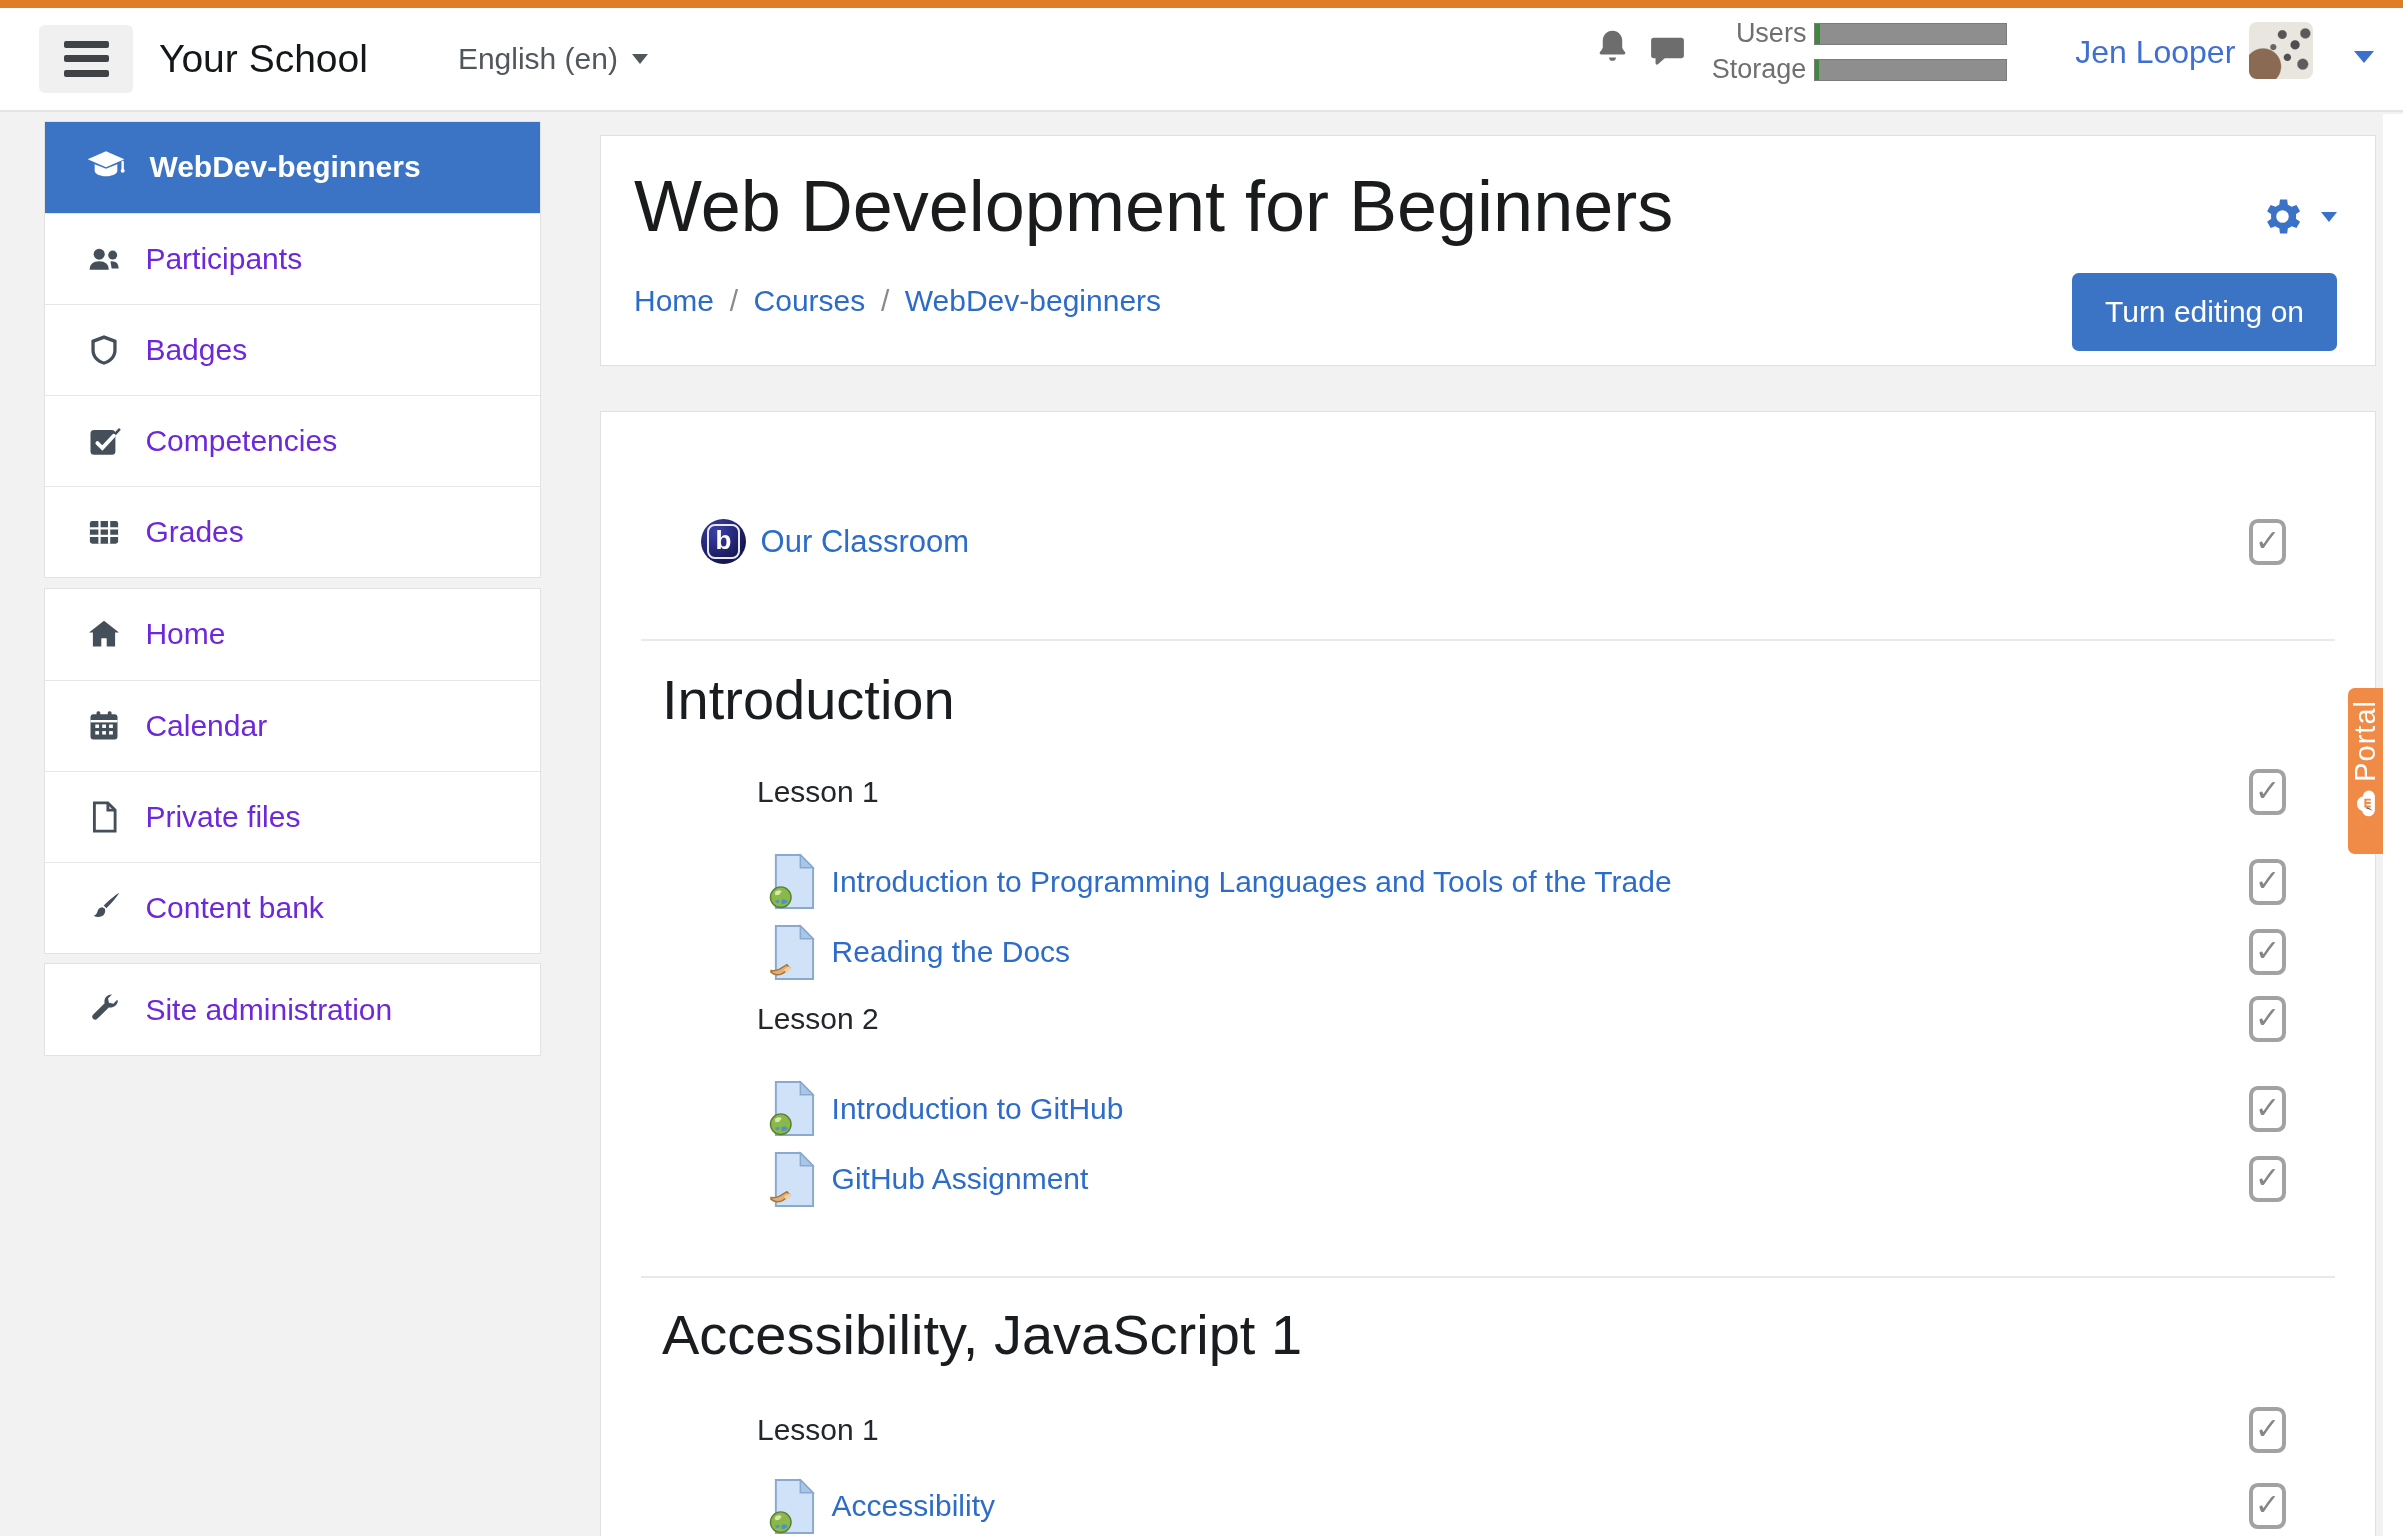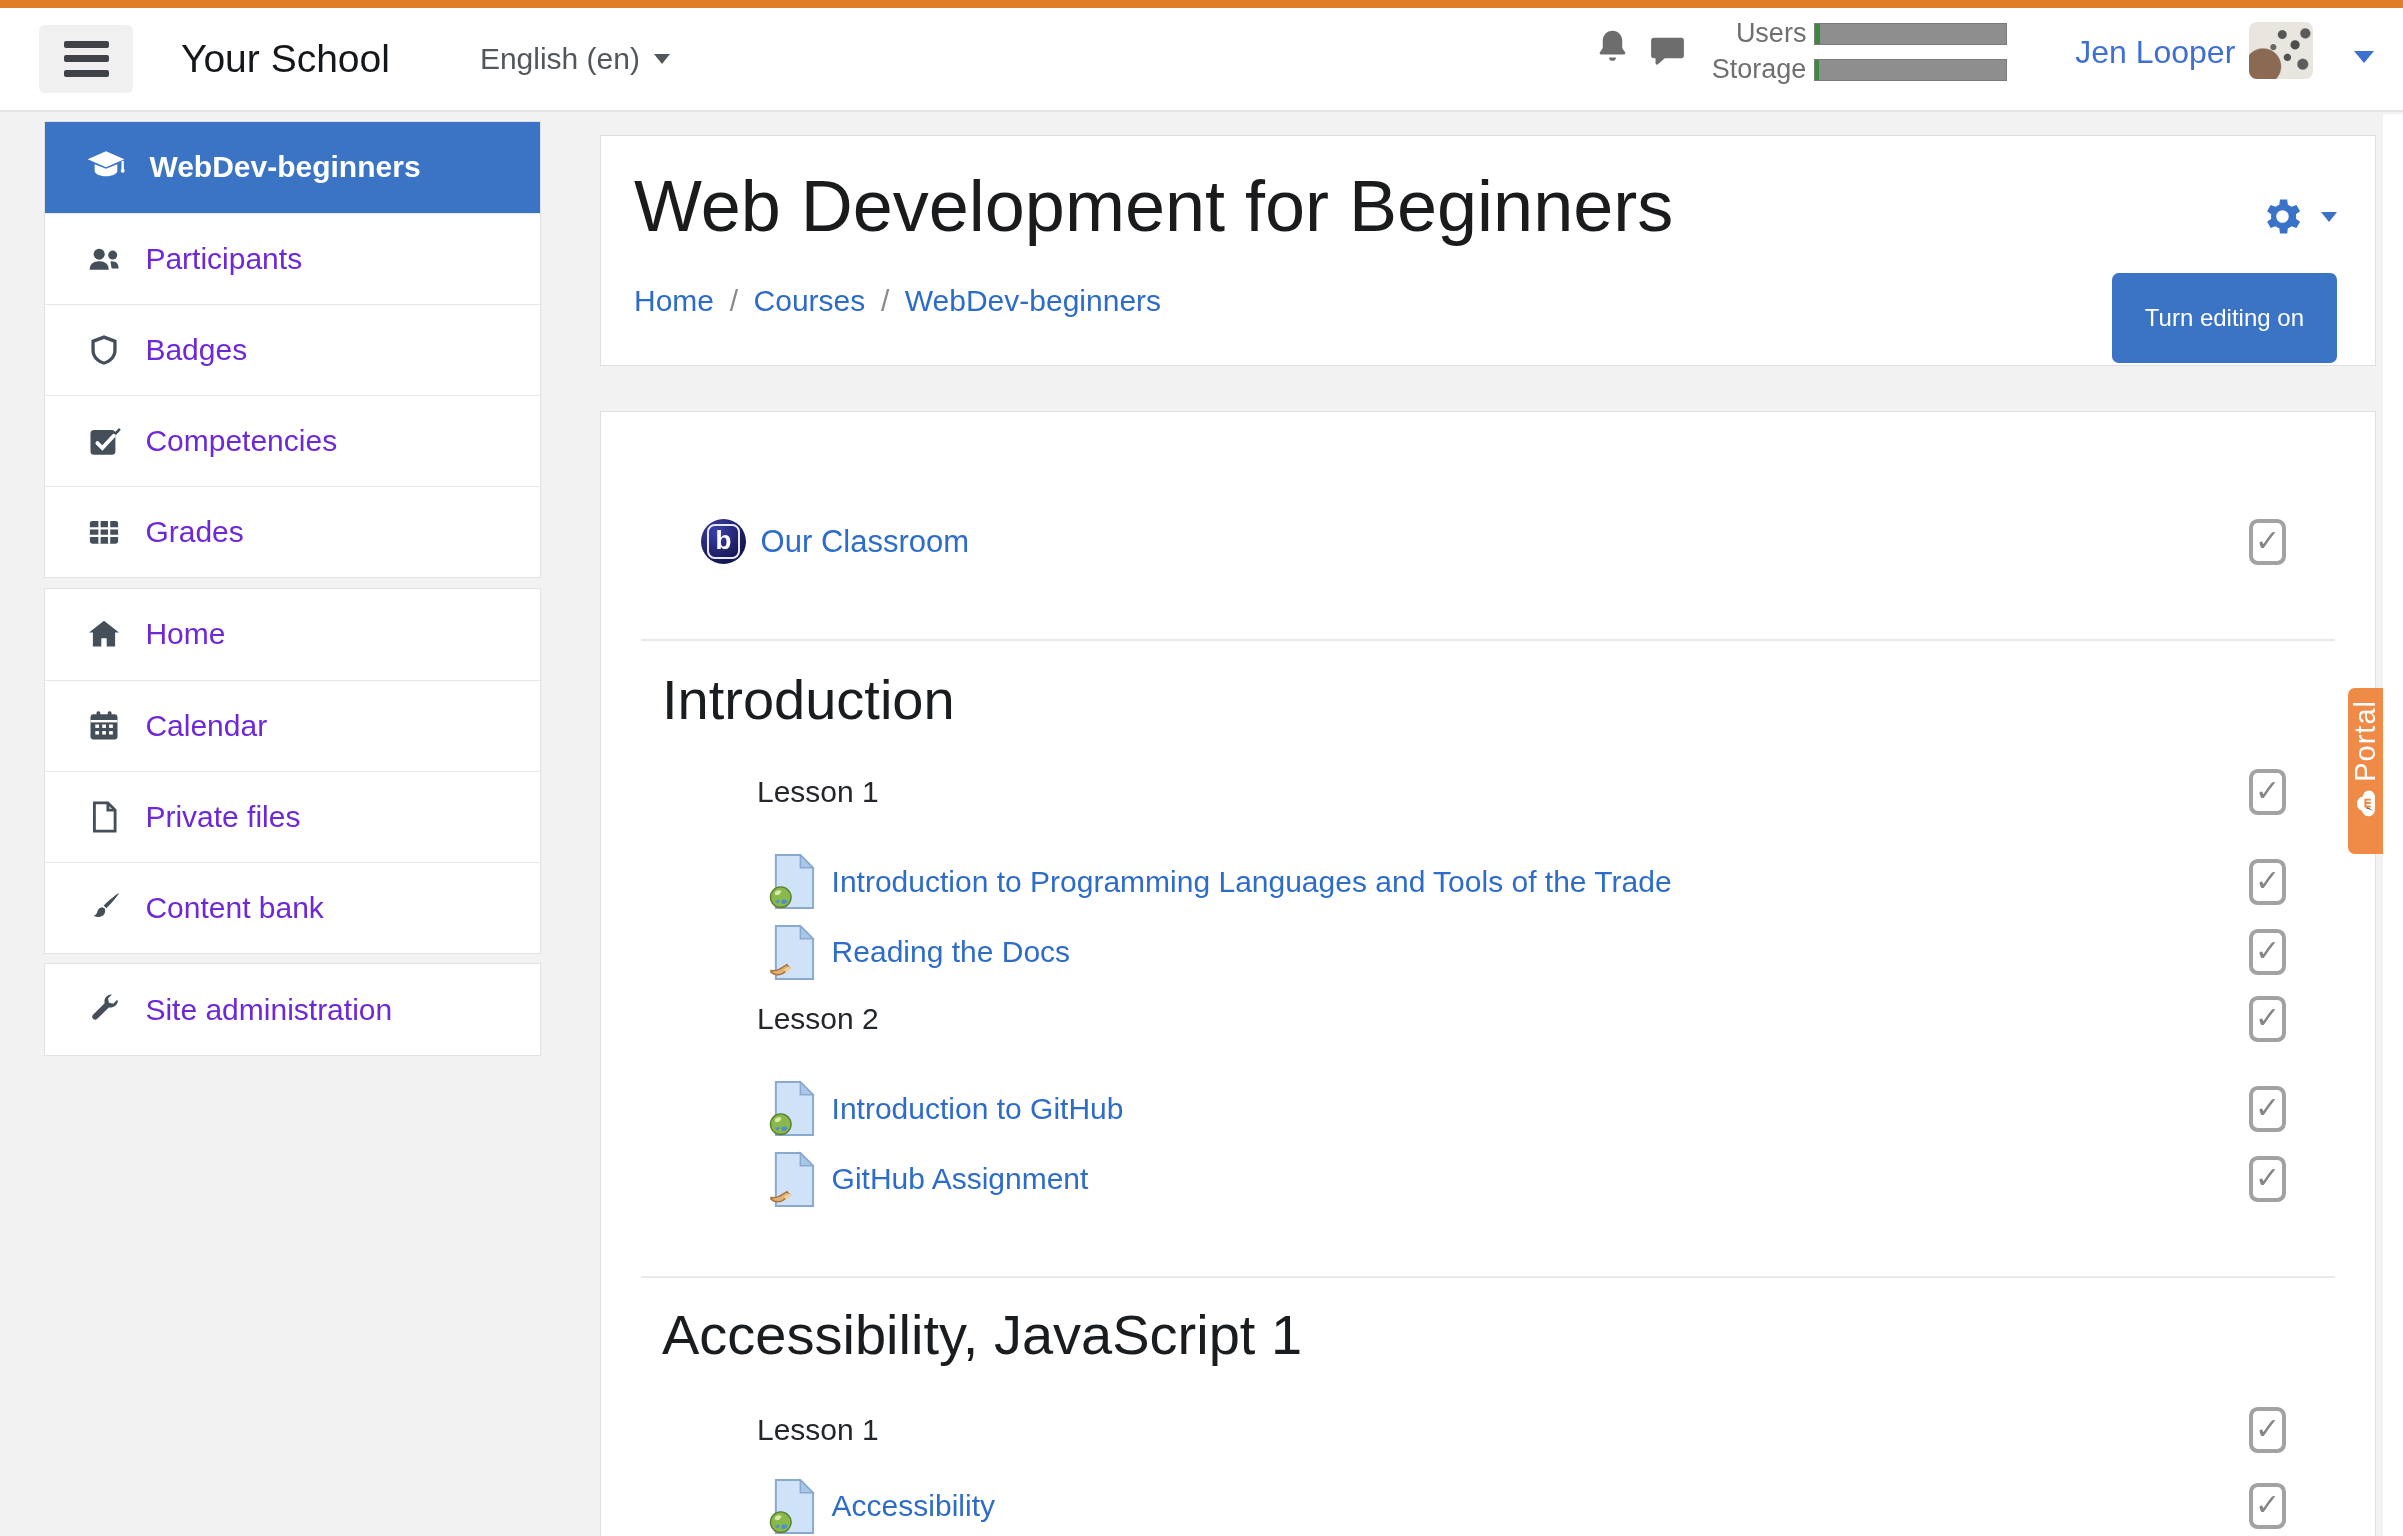--- a/index.html
+++ b/index.html
@@ -16,21 +16,21 @@
   .navbar {
     position:absolute; left:0; top:7.8px; width:2403px; height:104px;
     background:#fff; border-bottom:2px solid #e4e4e4;
     display:flex; align-items:center; padding:0 29px 0 0; z-index:30;
   }
   .hamburger {
     margin-left:39px; width:94px; height:68px; background:#f0f0f0; border:none; border-radius:5.9px;
     display:flex; flex-direction:column; justify-content:center; align-items:center; gap:7.8px; cursor:pointer;
   }
   .hamburger i { display:block; width:45px; height:6.8px; background:#3f4347; border-radius:2px; }
-  .brand { margin-left:48px; font-size:39px; color:#15181b; }
+  .brand { margin-left:26px; font-size:39px; color:#15181b; }
   .lang { margin-left:90px; display:flex; align-items:center; gap:13.7px; font-size:30px; color:#52575c; cursor:pointer; }
   .caret-down { width:0; height:0; border-left:10.7px solid transparent; border-right:10.7px solid transparent; border-top:12.7px solid currentColor; display:inline-block; }
   .caret-sm { border-left-width:8.8px; border-right-width:8.8px; border-top-width:10.7px; }
   .nav-right { margin-left:auto; display:flex; align-items:flex-start; height:100%; }
   .nav-ico { width:41px; height:41px; flex:none; color:#6d6d6d; cursor:pointer; }
   .bell { margin-top:18.5px; }
   .chat { margin-top:22.4px; margin-left:13.7px; }
   .meters { margin-top:11.7px; margin-left:9.8px; display:flex; flex-direction:column; gap:6.8px; }
   .meter-row { display:flex; align-items:center; gap:7.8px; }
   .meter-label { width:109px; text-align:right; font-size:27px; color:#6f6f6f; line-height:29px; }
@@ -64,22 +64,22 @@
   
   .card { position:absolute; left:600px; width:1776px; background:#fff; border:1px solid #dfdfdf; }
   .header-card { top:135px; height:231px; }
   .page-title { position:absolute; left:33px; top:29px; font-size:72px; font-weight:300; color:#191b1d; letter-spacing:0; white-space:nowrap; }
   .header-actions { position:absolute; right:38px; top:59px; display:flex; align-items:center; gap:16.6px; color:#3a72c8; }
   .gear { width:43px; height:43px; cursor:pointer; }
   .breadcrumb { position:absolute; left:33px; top:148px; font-size:30px; display:flex; align-items:center; gap:15.6px; white-space:nowrap; }
   .breadcrumb a { color:#2c6bc8; text-decoration:none; cursor:pointer; }
   .crumb-sep { color:#8a8a8a; }
   .btn-primary {
-    position:absolute; right:38px; top:137px; height:90px; padding:0 33px;
-    background:#3b74c4; color:#fff; font-size:24px; border:none; border-radius:6.8px; cursor:pointer;
+    position:absolute; right:38px; top:137px; height:78px; padding:0 33px;
+    background:#3b74c4; color:#fff; font-size:30px; border:none; border-radius:6.8px; cursor:pointer;
     font-family:inherit;
   }
   .course-card { top:411px; height:1170px; padding:0 26px; }
   .row { position:relative; display:flex; align-items:center; }
   .activity-row.general { margin:107px 0 0 74px; height:45px; gap:14.6px; }
   .bbb-icon {
     width:45px; height:45px; border-radius:50%; flex:none;
     background:radial-gradient(circle at 35% 28%, #3c40ac, #15174f 72%);
     display:flex; align-items:center; justify-content:center;
   }

